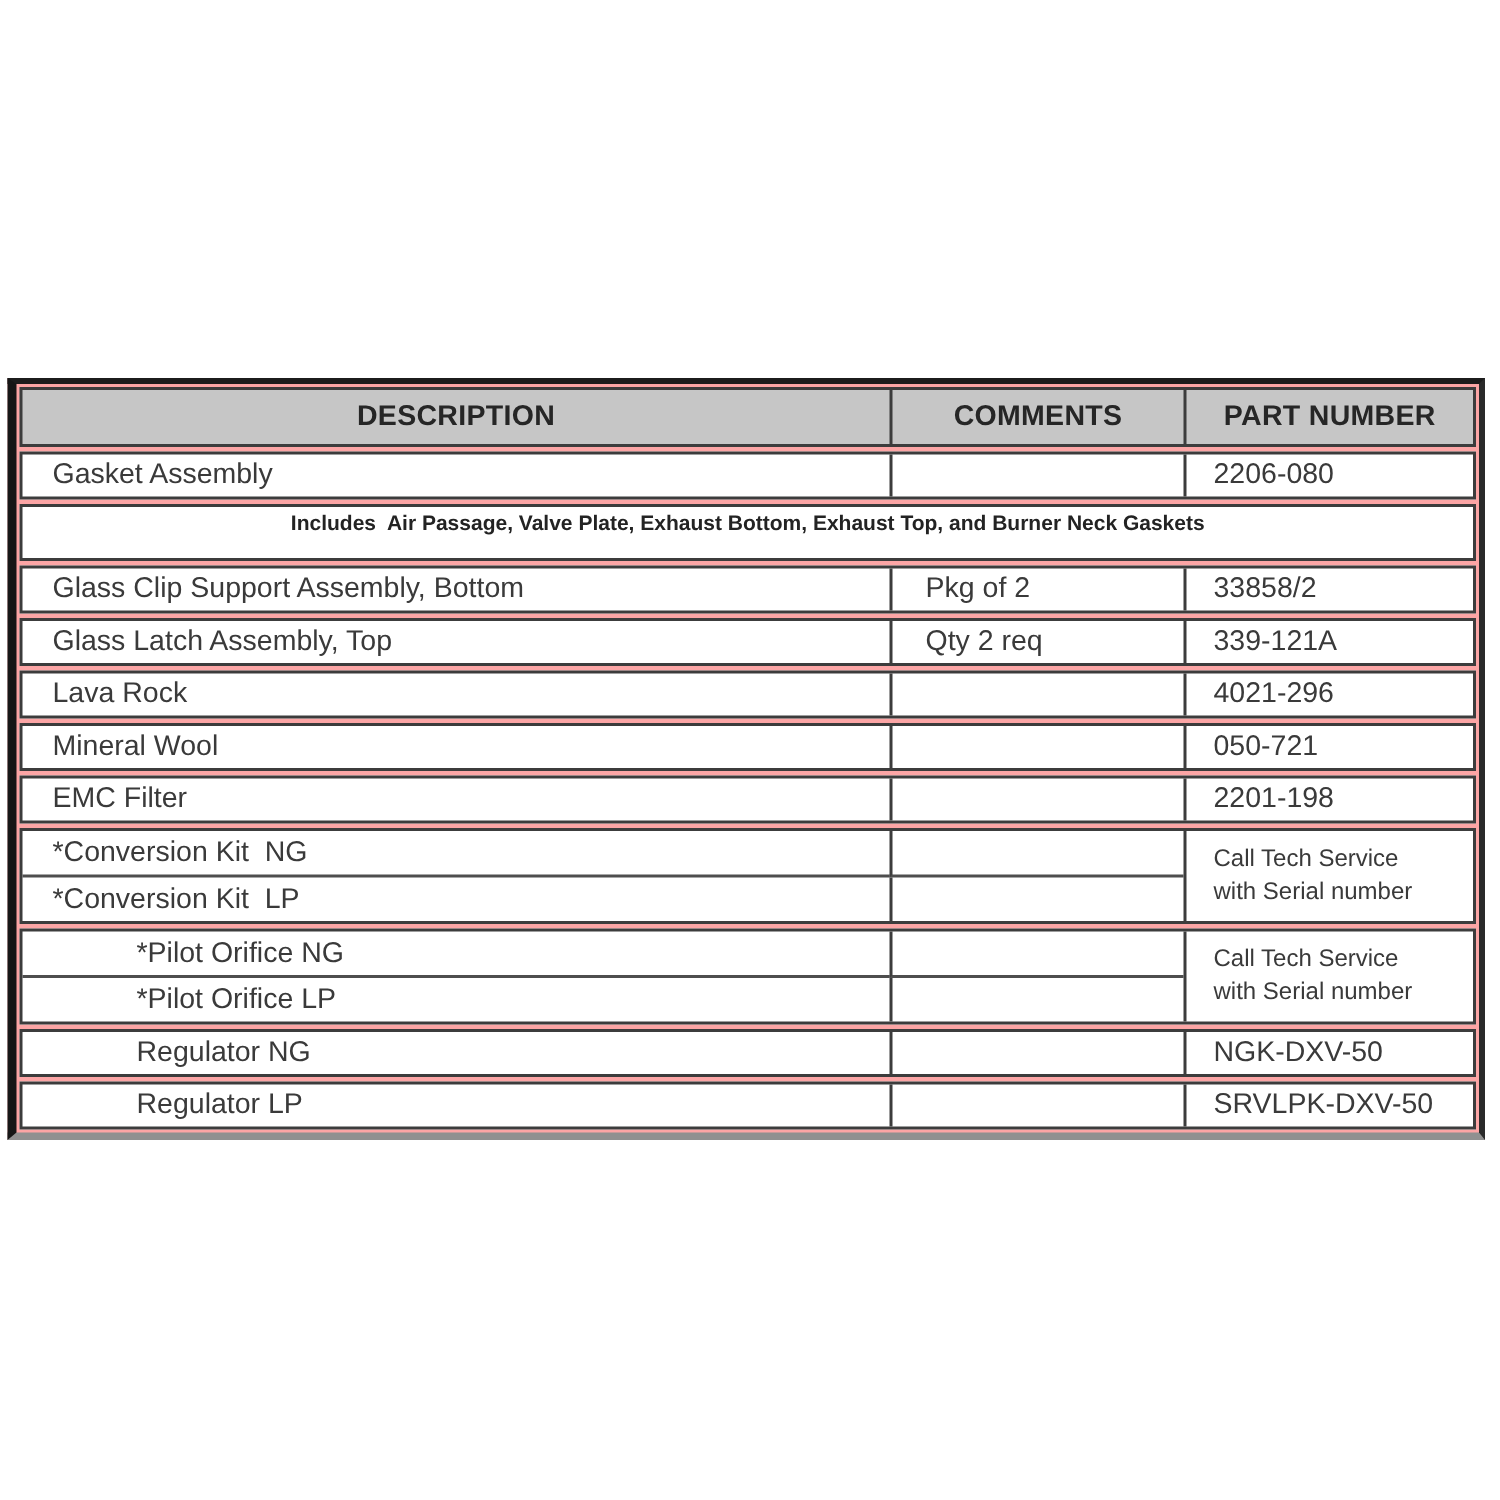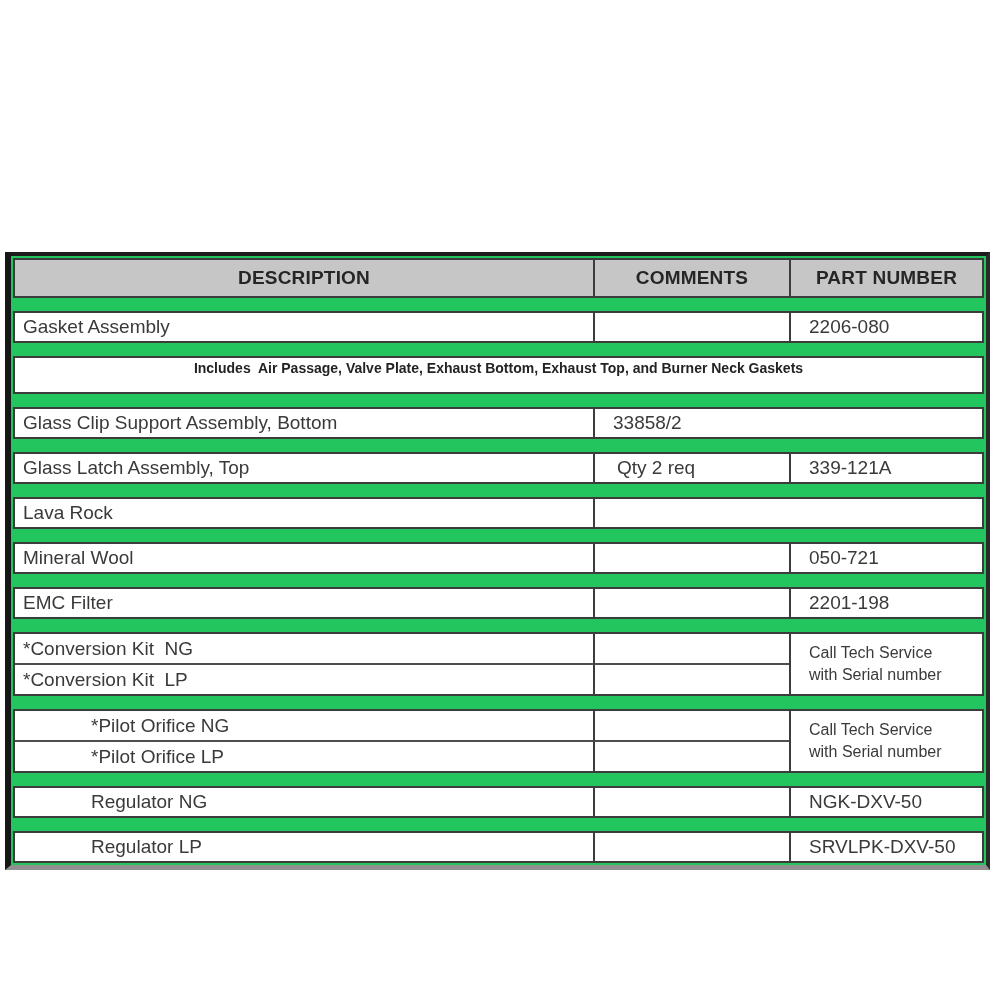--- a/index.html
+++ b/index.html
@@ -4,46 +4,46 @@
 <style>
   html,body{margin:0;padding:0;}
   body{
     width:1000px;height:1000px;background:#ffffff;position:relative;
     font-family:"Liberation Sans","DejaVu Sans",sans-serif;
     -webkit-font-smoothing:antialiased;
   }
   
   #parts-table{
     position:absolute;left:5px;top:252px;width:985px;box-sizing:border-box;
-    background:#22c55e;
+    background:#fca5a5;
     border-left:6px solid #161616;
     border-top:4px solid #1c1c1c;
     border-right:4px solid #2a2a2a;
     border-bottom:5px solid #909090;
-    display:flex;flex-direction:column;gap:13px;padding:2px;
+    display:flex;flex-direction:column;gap:3px;padding:2px;
   }
   .block{
     box-sizing:border-box;background:#ffffff;
     border:2px solid #3c3c3c;
     display:grid;grid-template-columns:578px 196px 1fr;
   }
   .block.header{height:40px;background:#c6c6c6;}
   .block.row{height:32px;}
   .block.grp{height:64px;grid-template-rows:31px 29px;}
   .block.note{height:38px;display:block;}
 
   .cell{box-sizing:border-box;overflow:hidden;color:#3a3a3a;}
   .c2,.c3{border-left:2px solid #3c3c3c;}
 
   .hc{
     font-weight:bold;font-size:19px;color:#262626;
     text-align:center;line-height:36px;letter-spacing:.2px;
   }
   .row .cell{font-size:19px;line-height:28px;}
-  .desc{padding-left:8px;white-space:pre-wrap;}
+  .desc{padding-left:20px;white-space:pre-wrap;}
   .desc.indent{padding-left:76px;}
   .com{padding-left:22px;}
   .part{padding-left:18px;}
 
   .note-text{
     text-align:center;font-weight:bold;font-size:14px;line-height:21px;
     color:#232323;white-space:pre-wrap;
   }
 
   .grp .cell{font-size:19px;}
@@ -75,32 +75,34 @@
     <div class="cell com c2"></div>
     <div class="cell part c3">2206-080</div>
   </div>
 
   <div class="block note">
     <div class="note-text">Includes  Air Passage, Valve Plate, Exhaust Bottom, Exhaust Top, and Burner Neck Gaskets</div>
   </div>
 
   <div class="block row">
     <div class="cell desc">Glass Clip Support Assembly, Bottom</div>
+    <div class="cell com c2">Pkg of 2</div>
     <div class="cell part c3">33858/2</div>
   </div>
 
   <div class="block row">
     <div class="cell desc">Glass Latch Assembly, Top</div>
     <div class="cell com c2">Qty 2 req</div>
     <div class="cell part c3">339-121A</div>
   </div>
 
   <div class="block row">
     <div class="cell desc">Lava Rock</div>
     <div class="cell com c2"></div>
+    <div class="cell part c3">4021-296</div>
   </div>
 
   <div class="block row">
     <div class="cell desc">Mineral Wool</div>
     <div class="cell com c2"></div>
     <div class="cell part c3">050-721</div>
   </div>
 
   <div class="block row">
     <div class="cell desc">EMC Filter</div>

